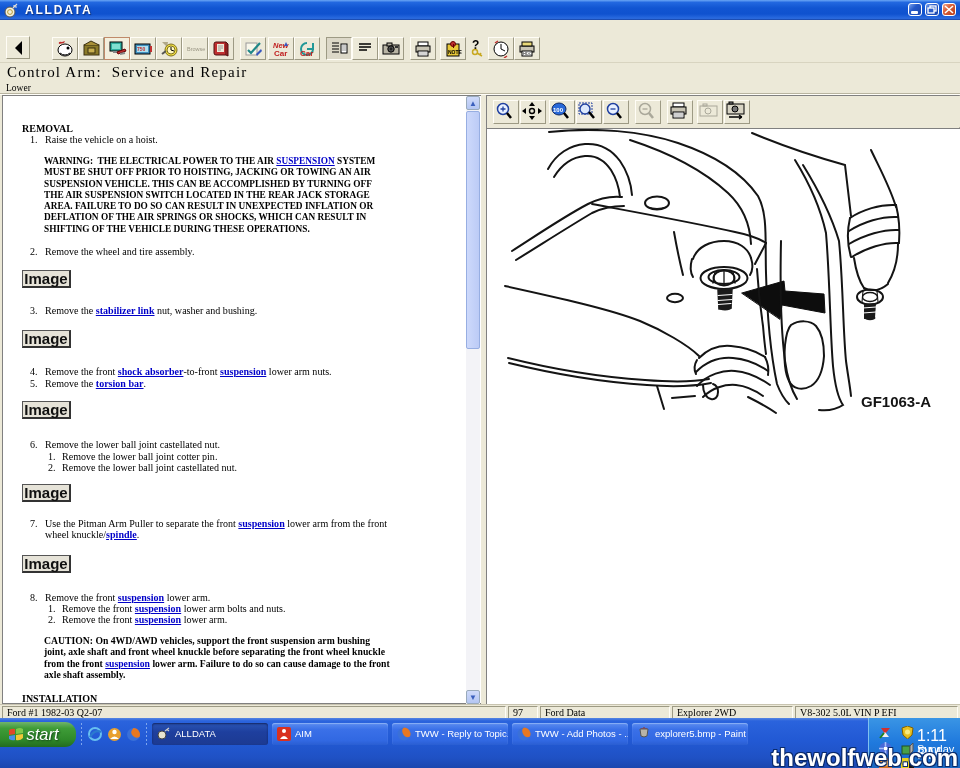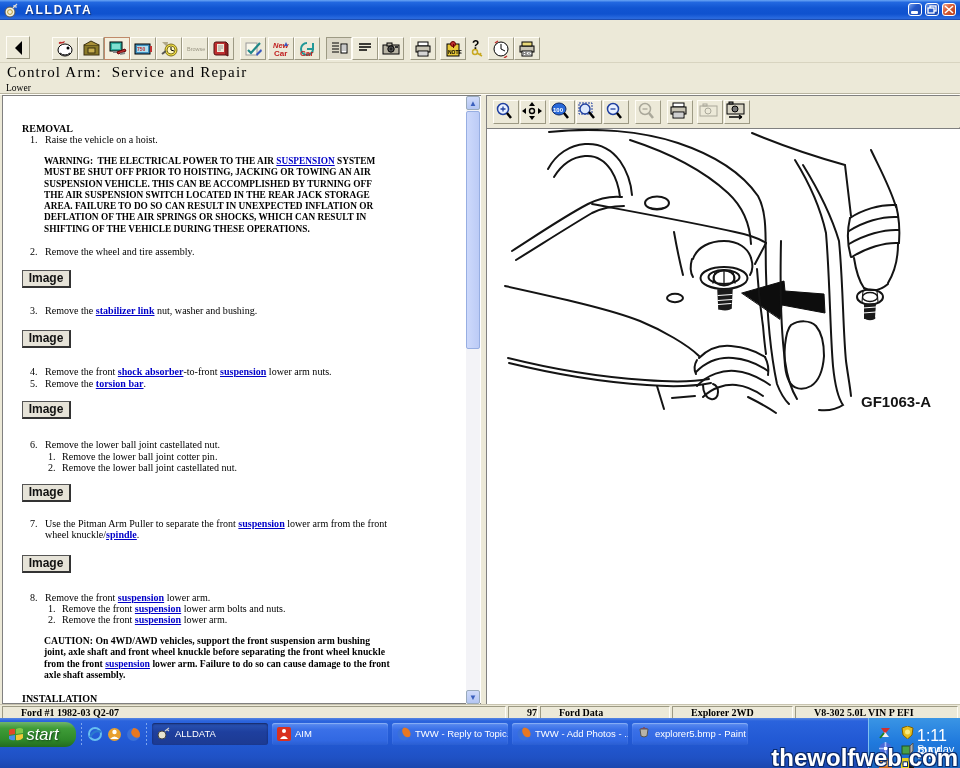--- a/index.html
+++ b/index.html
@@ -34,32 +34,32 @@
   #rdraw { position:absolute; left:0px; top:32px; width:473px; height:577px; background:#fff; border-top:1px solid #808080; }
   
   #doc { left:4px; top:96px; width:461px; height:607px; background:#fff; overflow:hidden;
          font-family:"Liberation Serif", serif; font-size:10.05px; color:#000; }
   .warn { font-size:9.3px; line-height:11.25px; }
   .caut { font-size:9.7px; line-height:11.3px; }
   .b { font-weight:bold; }
   a.lnk { color:#0000c8; font-weight:bold; text-decoration:underline; }
   .imgbtn { position:absolute; left:18px; width:49px; height:18px; background:#e6e3d8;
      border:1px solid #555; border-right:2px solid #333; border-bottom:2px solid #333;
-     font-family:"Liberation Sans",sans-serif; font-size:12px; font-weight:bold; text-align:center; line-height:15px; color:#111;}
+     font-family:"Liberation Sans",sans-serif; font-size:15px; font-weight:bold; text-align:center; line-height:15px; color:#111;}
   .num { position:absolute; }
   
   #lsb { left:466px; top:96px; width:14px; height:608px; background:#f3f3f7; }
   .sbtn { position:absolute; left:0px; width:14px; height:14px; border-radius:2px;
      background:linear-gradient(180deg,#cfdafa,#b4c6f2); border:1px solid #9ab; color:#3a5fbd; font-size:8px; text-align:center; line-height:13px;}
   #sthumb { position:absolute; left:0px; top:15px; width:14px; height:238px; border-radius:2px;
      background:linear-gradient(90deg,#cdd9fb,#bccbf6); border:1px solid #97aee2; }
   
   #statusbar { left:0px; top:704px; width:960px; height:14px; background:#ece9d8; border-top:1px solid #c8c4b0;
      font-family:"Liberation Serif", serif; font-size:10px; color:#000; }
-  .sfield { position:absolute; top:1px; height:16px; border:1px solid; border-color:#9d9a84 #fffdf6 #fffdf6 #9d9a84; padding-left:18px;font-weight:bold; }
+  .sfield { position:absolute; top:1px; height:16px; border:1px solid; border-color:#9d9a84 #fffdf6 #fffdf6 #9d9a84; padding-left:4px; }
   
   #taskbar { left:0px; top:718px; width:960px; height:50px;
      background:linear-gradient(180deg,#5585e2 0%,#2a63dd 6%,#2259d4 45%,#1f51c4 80%,#1b46ae 100%); }
   #startbtn { position:absolute; left:0px; top:4px; width:76px; height:25px; border-radius:0 11px 11px 0;
      background:linear-gradient(180deg,#71b36c 0%,#3f9c38 25%,#2f8a2a 70%,#236b20 100%);
      color:#fff; font-style:italic; font-weight:normal; font-size:16.5px; line-height:24px; text-align:center; text-shadow:1px 1px 2px #14421a;}
   .tkbtn { position:absolute; top:5px; width:116px; height:22px; border-radius:3px;
      background:linear-gradient(180deg,#5b8cf0 0%,#3a70e8 30%,#3168e2 80%,#2a5ed2 100%);
      color:#fff; font-size:9.5px; line-height:21px; padding-left:23px; white-space:nowrap; overflow:hidden;
      box-shadow:inset 0 1px 1px #8ab0f5; }

